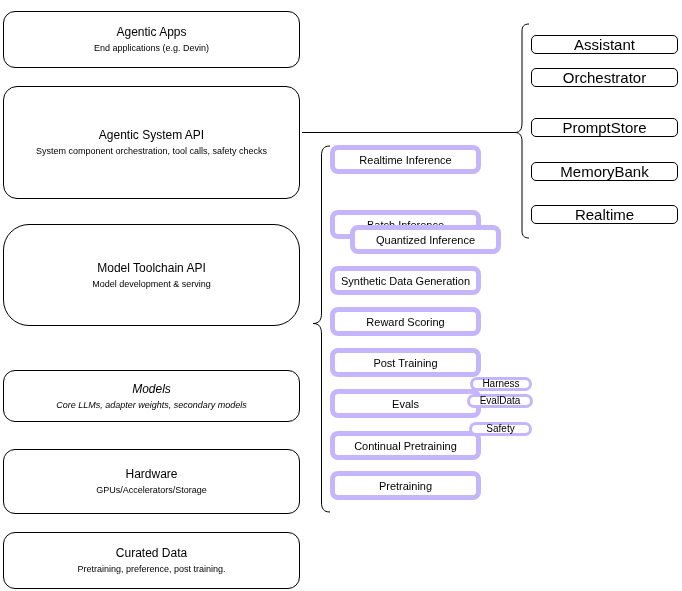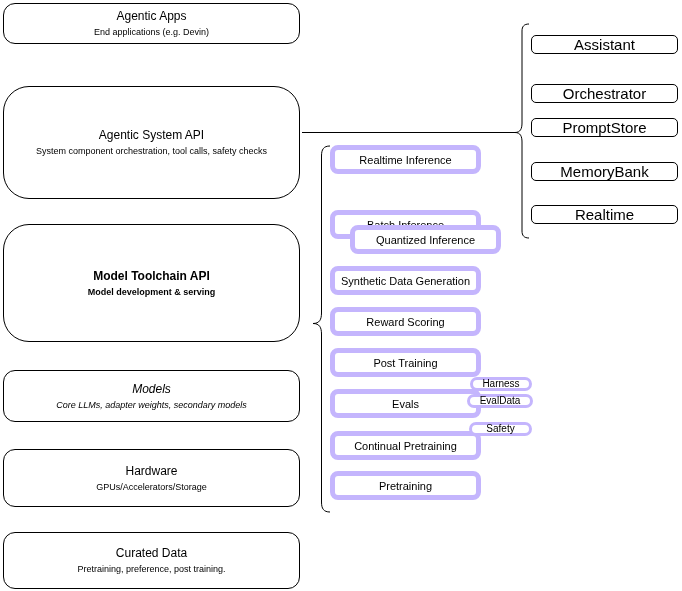--- a/index.html
+++ b/index.html
@@ -98,41 +98,41 @@
 <div class="canvas">
 
   <svg class="connector-svg" viewBox="0 0 682 591" xmlns="http://www.w3.org/2000/svg">
     <path d="M302,132.5 L515,132.5" stroke="#000000" stroke-width="1" fill="none"></path>
     <path d="M529,24 C524,24 522,26.5 522,31 L522,123 C522,128.5 520.5,132.5 515,132.5
              C520.5,132.5 522,136.5 522,142 L522,231 C522,235.5 524,238 529,238" stroke="#000000" stroke-width="1" fill="none"></path>
     <path d="M330,146 C323.5,146 321.5,149.5 321.5,156 L321.5,313 C321.5,319.5 319.5,323.5 313,323.5
              C319.5,323.5 321.5,327.5 321.5,334 L321.5,502 C321.5,508.5 323.5,512 330,512" stroke="#000000" stroke-width="1" fill="none"></path>
   </svg>
 
-  <div class="lbox" style="top:3px;height:41px;border-radius:12px;">
+  <div class="lbox" style="top:11px;height:57px;border-radius:12px;">
     <div class="btitle">Agentic Apps</div>
     <div class="bsub">End applications (e.g. Devin)</div>
   </div>
 
-  <div class="lbox" style="top:86px;height:113px;border-radius:26px;">
+  <div class="lbox" style="top:86px;height:113px;border-radius:14px;">
     <div class="btitle">Agentic System API</div>
     <div class="bsub">System component orchestration, tool calls, safety checks</div>
   </div>
 
-  <div class="lbox" style="top:224px;height:118px;border-radius:26px;font-weight:bold;">
+  <div class="lbox" style="top:224px;height:102px;border-radius:26px;">
     <div class="btitle">Model Toolchain API</div>
     <div class="bsub">Model development &amp; serving</div>
   </div>
 
   <div class="lbox" style="top:370px;height:52px;border-radius:12px;font-style:italic;">
     <div class="btitle">Models</div>
     <div class="bsub">Core LLMs, adapter weights, secondary models</div>
   </div>
 
-  <div class="lbox" style="top:449px;height:58px;border-radius:12px;">
+  <div class="lbox" style="top:449px;height:65px;border-radius:12px;">
     <div class="btitle">Hardware</div>
     <div class="bsub">GPUs/Accelerators/Storage</div>
   </div>
 
   <div class="lbox" style="top:532px;height:57px;border-radius:12px;">
     <div class="btitle">Curated Data</div>
     <div class="bsub">Pretraining, preference, post training.</div>
   </div>
 
   <div class="mbox" style="top:145px;">Realtime Inference</div>
@@ -143,18 +143,18 @@
   <div class="mbox" style="top:348px;">Post Training</div>
   <div class="mbox" style="top:389px;">Evals</div>
   <div class="mbox" style="top:431px;">Continual Pretraining</div>
   <div class="mbox" style="top:471px;">Pretraining</div>
 
   <div class="pill" style="left:470px;top:377px;width:62px;">Harness</div>
   <div class="pill" style="left:467px;top:394px;width:66px;">EvalData</div>
   <div class="pill" style="left:469px;top:406px;width:63px;margin-top:16px;">Safety</div>
 
   <div class="rbox" style="top:35px;">Assistant</div>
-  <div class="rbox" style="top:84px;">Orchestrator</div>
+  <div class="rbox" style="top:68px;">Orchestrator</div>
   <div class="rbox" style="top:118px;">PromptStore</div>
   <div class="rbox" style="top:162px;">MemoryBank</div>
   <div class="rbox" style="top:205px;">Realtime</div>
 
 </div>
 
 </body></html>

